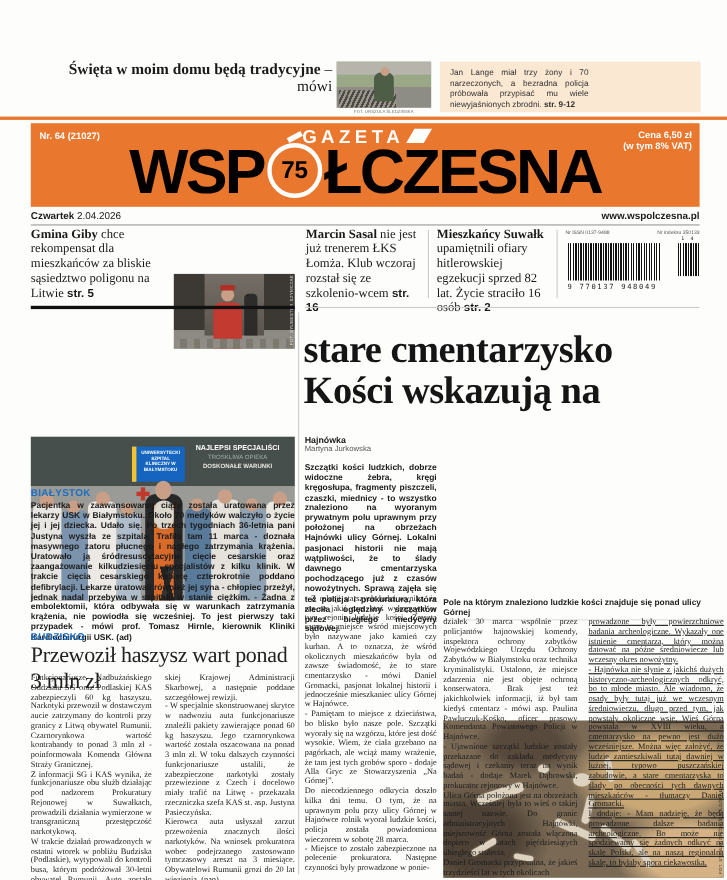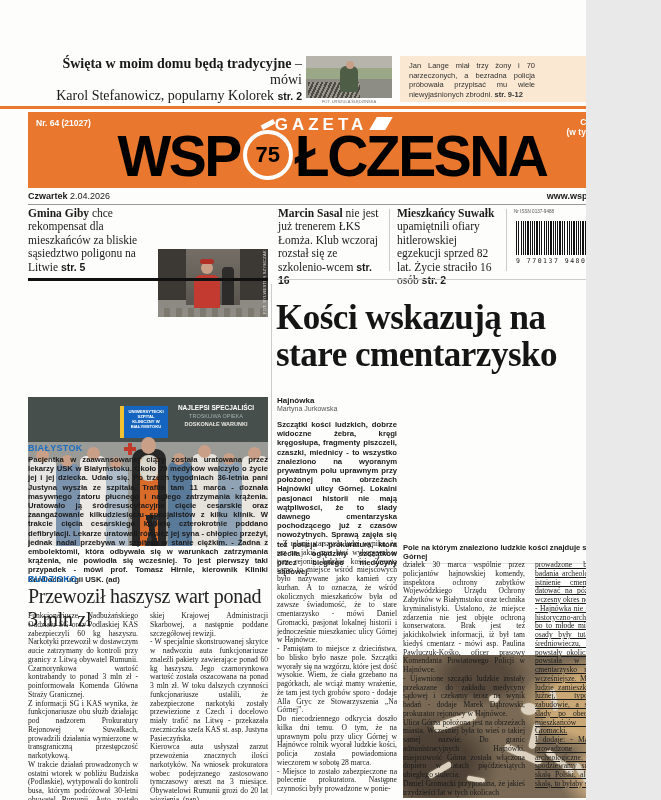--- a/index.html
+++ b/index.html
@@ -1,16 +1,16 @@
 <!DOCTYPE html>
 <html><head>
 <meta charset="utf-8">
 <style>
   html,body{margin:0;padding:0;background:#e9e9e9;}
-  #page{position:relative;width:586px;height:800px;background:#fdfdfc;overflow:hidden;
+  #page{position:relative;width:661px;height:800px;background:#fdfdfc;overflow:hidden;
         font-family:"Liberation Serif",serif;color:#1a1a1a;}
   .abs{position:absolute;}
   .sans{font-family:"Liberation Sans",sans-serif;}
   .serif{font-family:"Liberation Serif",serif;}
   .b{font-weight:bold;}
   .just{text-align:justify;}
   .prelines{white-space:pre-line;}
   .blue{color:#1b6ec2;}
   
   .banner-head{font-size:14px;line-height:16px;text-align:right;}
@@ -55,21 +55,20 @@
   .bars{background:repeating-linear-gradient(90deg,#111 0 1px,#fff 1px 2px,#111 2px 3.5px,#fff 3.5px 4.6px);}
   .bc-digits{font-family:"DejaVu Sans Mono",monospace;font-size:6.5px;letter-spacing:1.5px;}
 </style>
 </head>
 <body>
 
 <div id="page">
 
   <div class="abs banner-head" style="left:28px;top:56px;width:274px;">
     <div><span class="b">Święta w moim domu będą tradycyjne</span><span> – mówi</span></div>
-    <div><span>Karol Stefanowicz, popularny Kolorek </span><span class="pref">str. 2</span></div>
   </div>
 
   <div class="abs ph" style="left:306px;top:56px;width:86px;height:42px;background:linear-gradient(180deg,#9aa887 0 55%,#8d8d85 55% 100%);">
     <div class="abs" style="left:0;top:0;width:86px;height:12px;background:#b7b4ab;"></div>
     <div class="abs" style="left:2px;bottom:0;width:52px;height:16px;background:repeating-linear-gradient(115deg,#4c4a45 0 2px,#9a968c 2px 4px);"></div>
     <div class="abs" style="left:34px;top:10px;width:18px;height:26px;background:#4e5d46;border-radius:6px 6px 2px 2px;"></div>
     <div class="abs head-c" style="left:40px;top:5px;width:8px;height:8px;"></div>
   </div>
   <div class="abs sans" style="left:306px;top:99px;width:86px;font-size:4px;color:#777;text-align:center;">FOT. URSZULA ŚLĘDZIŃSKA</div>
 
@@ -187,22 +186,22 @@
   <div class="abs label blue" style="left:28px;top:574px;">BUDZISKO</div>
   <div class="abs bud-head serif" style="left:28px;top:585px;width:244px;">Przewoził haszysz wart ponad 3 mln zł</div>
   <div class="abs bodytxt just prelines" style="left:28px;top:612px;width:110px;">Funkcjonariusze Nadbużańskiego Oddziału SG oraz Podlaskiej KAS zabezpieczyli 60 kg haszyszu. Narkotyki przewoził w dostawczym aucie zatrzymany do kontroli przy granicy z Litwą obywatel Rumunii. Czarnorynkowa wartość kontrabandy to ponad 3 mln zł - poinformowała Komenda Główna Straży Granicznej.
 Z informacji SG i KAS wynika, że funkcjonariusze obu służb działając pod nadzorem Prokuratury Rejonowej w Suwałkach, prowadzili działania wymierzone w transgraniczną przestępczość narkotykową.
 W trakcie działań prowadzonych w ostatni wtorek w pobliżu Budziska (Podlaskie), wytypowali do kontroli busa, którym podróżował 30-letni obywatel Rumunii. Auto zostało prześwietlone skanerem RTG podla-</div>
   <div class="abs bodytxt just prelines" style="left:150px;top:612px;width:118px;">skiej Krajowej Administracji Skarbowej, a następnie poddane szczegółowej rewizji.
 - W specjalnie skonstruowanej skrytce w nadwoziu auta funkcjonariusze znaleźli pakiety zawierające ponad 60 kg haszyszu. Jego czarnorynkowa wartość została oszacowana na ponad 3 mln zł. W toku dalszych czynności funkcjonariusze ustalili, że zabezpieczone narkotyki zostały przewiezione z Czech i docelowo miały trafić na Litwę - przekazała rzeczniczka szefa KAS st. asp. Justyna Pasieczyńska.
 Kierowca auta usłyszał zarzut przewożenia znacznych ilości narkotyków. Na wniosek prokuratora wobec podejrzanego zastosowano tymczasowy areszt na 3 miesiące. Obywatelowi Rumunii grozi do 20 lat więzienia. (pap)</div>
 
   <div class="abs mainhead serif" style="left:276px;top:299px;width:370px;">
+    <div>stare cmentarzysko</div>
     <div>Kości wskazują na</div>
-    <div>stare cmentarzysko</div>
   </div>
 
   <div class="abs" style="left:277px;top:396px;width:120px;">
     <div class="byline1">Hajnówka</div>
     <div class="byline2">Martyna Jurkowska</div>
   </div>
   <div class="abs lead-b just" style="left:277px;top:420px;width:120px;">Szczątki kości ludzkich, dobrze widoczne żebra, kręgi kręgosłupa, fragmenty piszczeli, czaszki, miednicy - to wszystko znaleziono na wyoranym prywatnym polu uprawnym przy położonej na obrzeżach Hajnówki ulicy Górnej. Lokalni pasjonaci historii nie mają wątpliwości, że to ślady dawnego cmentarzyska pochodzącego już z czasów nowożytnych. Sprawą zajęła się też policja i prokuratura, która zleciła oględziny szczątków przez biegłego medycyny sądowej.</div>
   <div class="abs bodytxt just prelines" style="left:277px;top:540px;width:120px;">- Z relacji starszych ludzi wynika, że raz na jakiś czas ktoś wykopywał w tym rejonie ludzkie kości. Zresztą samo to miejsce wśród miejscowych było nazywane jako kamień czy kurhan. A to oznacza, że wśród okolicznych mieszkańców była od zawsze świadomość, że to stare cmentarzysko - mówi Daniel Gromacki, pasjonat lokalnej historii i jednocześnie mieszkaniec ulicy Górnej w Hajnówce.
 - Pamiętam to miejsce z dzieciństwa, bo blisko było nasze pole. Szczątki wyorały się na wzgórzu, które jest dość wysokie. Wiem, że ciała grzebano na pagórkach, ale wciąż mamy wrażenie, że tam jest tych grobów sporo - dodaje Alla Gryc ze Stowarzyszenia „Na Górnej”.
 Do niecodziennego odkrycia doszło kilka dni temu. O tym, że na uprawnym polu przy ulicy Górnej w Hajnówce rolnik wyorał ludzkie kości, policja została powiadomiona wieczorem w sobotę 28 marca.

